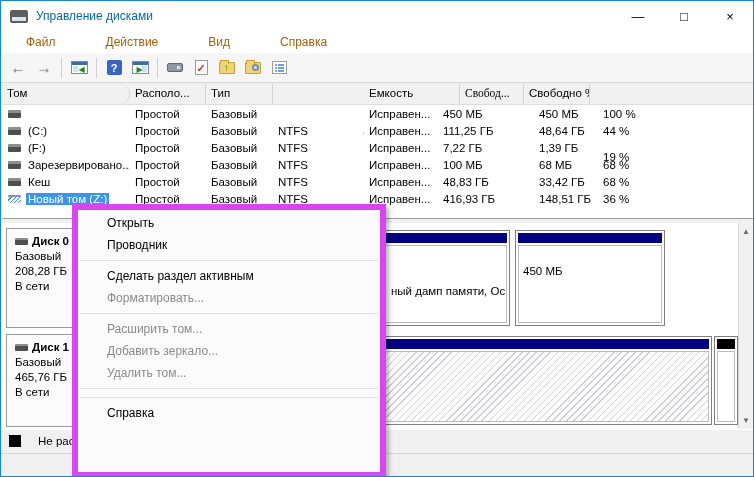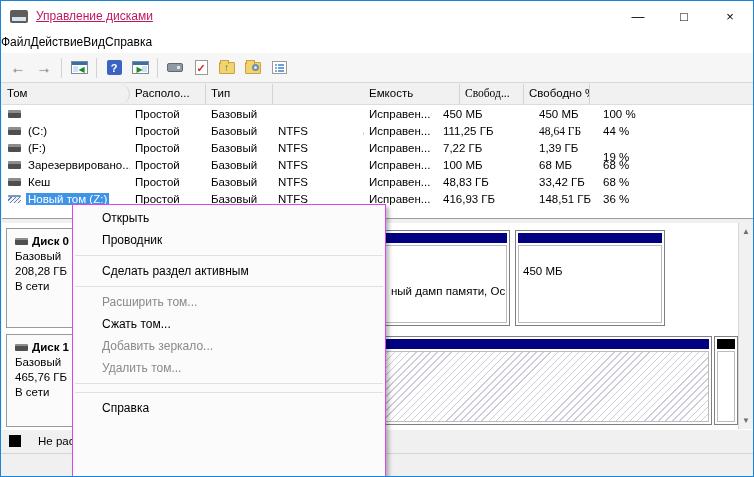--- a/index.html
+++ b/index.html
@@ -6,26 +6,26 @@
   html,body { background:#cccccc; }
   body { font-family:"Liberation Sans", sans-serif; }
   .window{
     position:relative; width:754px; height:477px; background:#f0f0f0;
     border:1px solid #1883d7; overflow:hidden;
   }
   
   .titlebar{ position:absolute; left:0; top:0; width:100%; height:30px; background:#ffffff; display:flex; align-items:center; }
   .app-icon{ width:18px; height:13px; margin-left:9px; background:#5d5d5d; border-radius:2px; position:relative; }
   .app-icon::after{ content:""; position:absolute; left:2px; right:2px; bottom:2px; height:4px; background:#d9e4f1; }
-  .title-text{ margin-left:8px; font-size:12px; color:#be185d;text-decoration:underline; }
+  .title-text{ margin-left:8px; font-size:12px; color:#0369a1; }
   .win-controls{ margin-left:auto; display:flex; height:100%; }
   .win-btn{ width:46px; height:100%; display:flex; align-items:center; justify-content:center; font-size:13px; color:#000; cursor:default; }
   
   .menubar{ position:absolute; left:0; top:30px; width:100%; height:22px; background:#ffffff; display:flex; align-items:center; font-size:12px; }
-  .menubar .mitem{ padding:3px 0; color:#000000; }
+  .menubar .mitem{ padding:3px 25px; color:#a16207; }
   
   .toolbar{ position:absolute; left:0; top:52px; width:100%; height:30px; background:#f6f6f6; border-bottom:1px solid #d9d9d9; display:flex; align-items:center; padding-left:4px; }
   .tbicon{ width:24px; height:22px; display:inline-flex; align-items:center; justify-content:center; position:relative; margin:0 1px; font-size:15px; color:#8a8a8a; }
   .tbsep{ width:1px; height:20px; background:#d2d2d2; margin:0 4px; }
   .icon-back-icon, .icon-forward-icon{ font-weight:bold; color:#9a9aa2; text-shadow:0 0 1px #777; }
   .win16{ width:17px; height:13px; border:1px solid #7b8b9a; background:#fff; position:relative; }
   .win16::before{ content:""; position:absolute; left:0; top:0; right:0; height:3px; background:#3b6ea5; }
   .win16 .pane{ position:absolute; left:1px; top:4px; width:5px; bottom:1px; background:#cfe3f6; }
   .win16 .arr{ position:absolute; font-size:8px; line-height:8px; color:#1f8a1f; top:4px; }
   .icon-help-icon .q{ width:15px; height:15px; background:#3a63c2; color:#fff; font-size:11px; font-weight:bold; display:flex; align-items:center; justify-content:center; border-radius:2px; }
@@ -70,21 +70,21 @@
   .frag{ position:absolute; white-space:nowrap; }
   .gscroll{ position:absolute; right:0; top:0; width:15px; height:100%; background:#f1f1f1; border-left:1px solid #d5d5d5; }
   .gsarrow{ position:absolute; left:0; width:100%; text-align:center; font-size:8px; color:#6d6d6d; }
   .gsarrow.up{ top:4px; } .gsarrow.down{ bottom:4px; }
   
   .legendbar{ position:absolute; left:0; top:428px; width:100%; height:23px; background:#f0f0f0; display:flex; align-items:center; border-top:1px solid #ffffff; }
   .swatch{ width:12px; height:12px; background:#000; margin-left:8px; flex:none; }
   .legend-label{ font-size:11.5px; margin-left:17px; color:#000; white-space:nowrap; }
   .statusbar{ position:absolute; left:0; top:452px; width:100%; height:23px; background:#f0f0f0; border-top:1px solid #d5d5d5; }
   
-  .context-menu{ position:absolute; left:71px; top:203px; width:314px; height:274px; background:#fbfbfb; border:1px solid #d946ef; box-shadow:3px 3px 4px rgba(0,0,0,.28); z-index:50; padding-top:2px; }
+  .context-menu{ position:absolute; left:71px; top:203px; width:314px; height:274px; background:#fbfbfb; border:6px solid #d946ef; box-shadow:3px 3px 4px rgba(0,0,0,.28); z-index:50; padding-top:2px; }
   .menu-item{ height:22px; line-height:22px; padding-left:29px; font-size:12px; color:#000; white-space:nowrap; }
   .menu-item.disabled{ color:#8a8a8a; }
   .menu-item.highlighted{ background:#cde6f7; }
   .menu-sep{ height:9px; position:relative; }
   .menu-sep::after{ content:""; position:absolute; left:2px; right:2px; top:4px; height:1px; background:#e0e0e0; }
 </style>
 </head>
 <body>
 
 <div class="window">
@@ -185,21 +185,21 @@
         <div class="vl-row">
           <div class="vl-c vol-name-cell" style="width: 128px; padding-left: 6px;">
             <span class="vol-icon"></span>
             <span class="vol-name">(C:)</span>
           </div>
           <div class="vl-c" style="width: 76px;">Простой</div>
           <div class="vl-c" style="width: 67px;">Базовый</div>
           <div class="vl-c" style="width: 91px;">NTFS</div>
           <div class="vl-c" style="width: 74px;">Исправен...</div>
           <div class="vl-c" style="width: 96px;">111,25 ГБ</div>
-          <div class="vl-c" style="width: 64px; font-family: Liberation Serif, serif;">48,64 ГБ</div>
+          <div class="vl-c" style="width: 64px;">48,64 ГБ</div>
           <div class="vl-c" style="width: 66px;">44 %</div>
         </div>
         <div class="vl-row">
           <div class="vl-c vol-name-cell" style="width: 128px; padding-left: 6px;">
             <span class="vol-icon"></span>
             <span class="vol-name">(F:)</span>
           </div>
           <div class="vl-c" style="width: 76px;">Простой</div>
           <div class="vl-c" style="width: 67px;">Базовый</div>
           <div class="vl-c" style="width: 91px;">NTFS</div>
@@ -311,23 +311,23 @@
     <div class="legend-label">Не расп</div>
   </div>
 
   <div class="statusbar"></div>
 
   <div class="context-menu" id="ctx">
       <div class="menu-item">Открыть</div>
       <div class="menu-item">Проводник</div>
       <div class="menu-sep"></div>
       <div class="menu-item">Сделать раздел активным</div>
+      <div class="menu-item disabled">Форматировать...</div>
       <div class="menu-sep"></div>
       <div class="menu-item disabled">Расширить том...</div>
-      <div class="menu-item">Сжать том...</div>
       <div class="menu-item disabled">Добавить зеркало...</div>
       <div class="menu-item disabled">Удалить том...</div>
       <div class="menu-sep"></div>
       <div class="menu-sep"></div>
       <div class="menu-item">Справка</div>
     </div>
 
 </div>
 
 </body></html>

